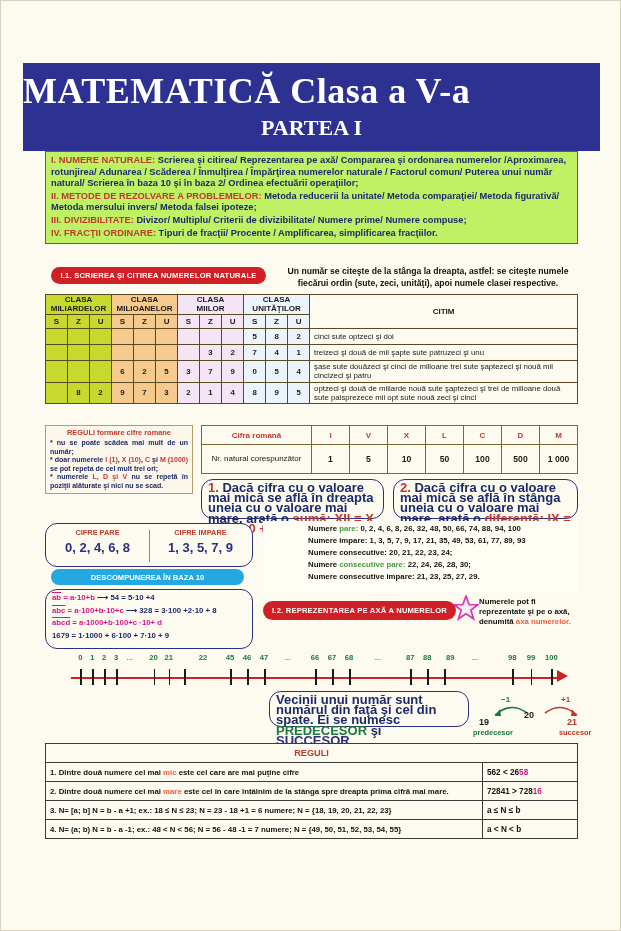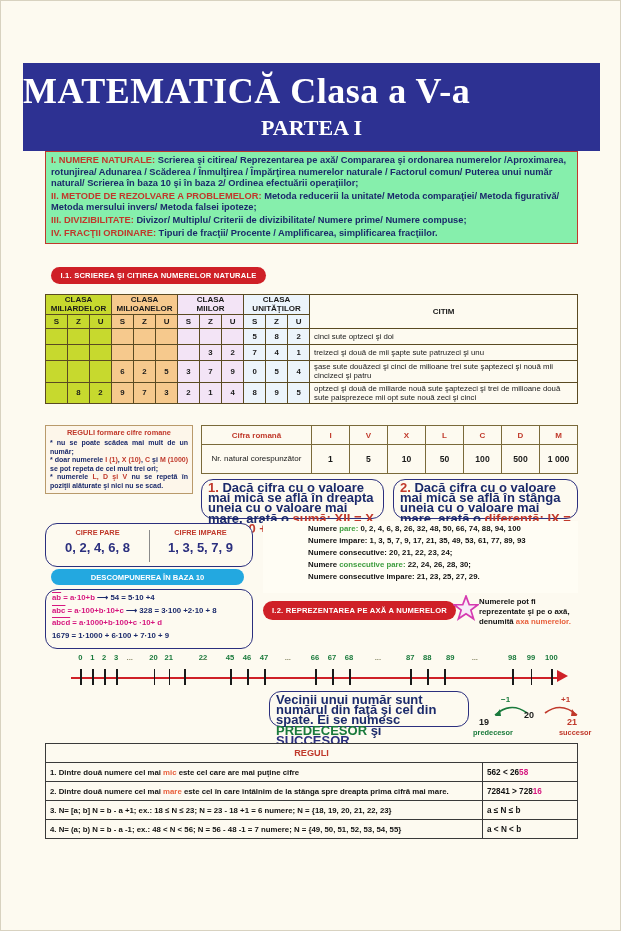--- a/index.html
+++ b/index.html
@@ -7,21 +7,21 @@
   #page{position:relative;width:621px;height:931px;background:#fdfaf0;box-sizing:border-box;
         border:1px solid #d8d2c0;}
   
   .hdr{position:absolute;left:22px;top:62px;width:577px;height:88px;background:#2d3192;}
   .hdr .t1{position:absolute;left:0;top:7px;width:577px;text-align:left;color:#fff;
            font-family:"Liberation Serif",serif;font-weight:bold;font-size:36px;letter-spacing:.5px;}
   .hdr .t2{position:absolute;left:0;top:52px;width:577px;text-align:center;color:#fff;
            font-family:"Liberation Serif",serif;font-weight:bold;font-size:22px;}
   
   .syl{position:absolute;left:44px;top:150px;width:533px;border:1.6px solid #c0392b;
-       background:#86efac;padding:3px 5px;box-sizing:border-box;}
+       background:#bef264;padding:3px 5px;box-sizing:border-box;}
   .syl p{margin:0 0 1px 0;font-size:9.3px;line-height:11.6px;color:#1b2a6b;font-weight:bold;}
   .syl .hd{color:#c0392b;}
   
   .pill{position:absolute;background:#cf2027;color:#fff;border-radius:14px;
         font-size:7.6px;font-weight:bold;letter-spacing:.2px;display:flex;align-items:center;
         justify-content:center;text-align:center;box-sizing:border-box;padding:0 8px;}
   .cyanpill{position:absolute;background:#23a8e0;color:#fff;border-radius:12px;font-size:7.6px;
         font-weight:bold;display:flex;align-items:center;justify-content:center;text-align:center;}
   .intro{position:absolute;font-size:8.6px;line-height:11.5px;color:#111;font-weight:bold;text-align:center;}
   
@@ -116,20 +116,21 @@
   </div>
 
   <div class="syl" id="syl">
       <p><span class="hd">I. NUMERE NATURALE:</span><span> Scrierea şi citirea/ Reprezentarea pe axă/ Compararea şi ordonarea numerelor /Aproximarea, rotunjirea/ Adunarea / Scăderea / Înmulţirea / Împărţirea numerelor naturale / Factorul comun/ Puterea unui număr natural/ Scrierea în baza 10 şi în baza 2/ Ordinea efectuării operaţiilor;</span></p>
       <p><span class="hd">II. METODE DE REZOLVARE A PROBLEMELOR:</span><span> Metoda reducerii la unitate/ Metoda comparaţiei/ Metoda figurativă/ Metoda mersului invers/ Metoda falsei ipoteze;</span></p>
       <p><span class="hd">III. DIVIZIBILITATE:</span><span>  Divizor/ Multiplu/ Criterii de divizibilitate/ Numere prime/ Numere compuse;</span></p>
       <p><span class="hd">IV. FRACŢII ORDINARE:</span><span>  Tipuri de fracţii/ Procente / Amplificarea, simplificarea fracţiilor.</span></p>
     </div>
 
   <div class="pill" style="left:50px;top:266px;width:215px;height:17px;">I.1. SCRIEREA ŞI CITIREA NUMERELOR NATURALE</div>
+  <div class="intro" style="left:272px;top:265px;width:310px;">Un număr se citeşte de la stânga la dreapta, astfel: se citeşte numele fiecărui ordin (sute, zeci, unităţi), apoi numele clasei respective.</div>
 
   <table class="tbl" id="clstbl">
       <colgroup>
         <col style="width:22px">
         <col style="width:22px">
         <col style="width:22px">
         <col style="width:22px">
         <col style="width:22px">
         <col style="width:22px">
         <col style="width:22px">

